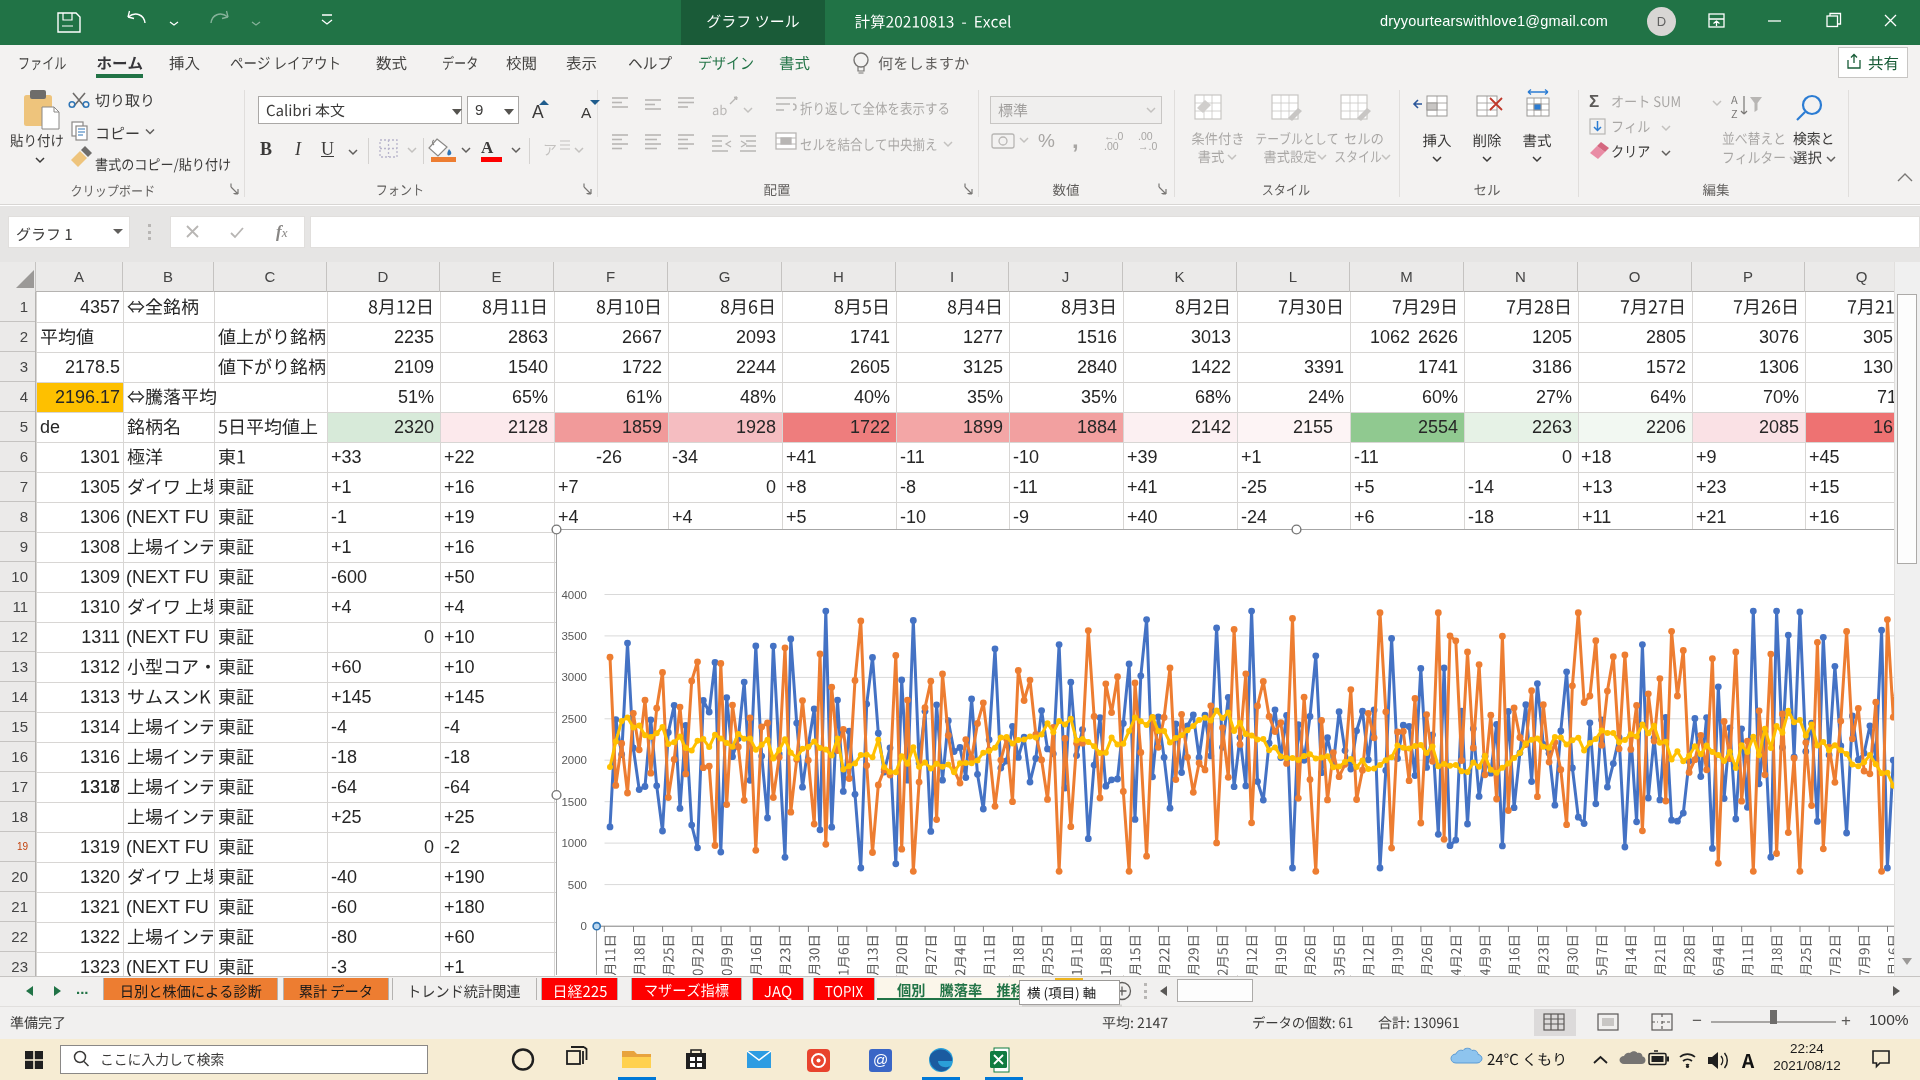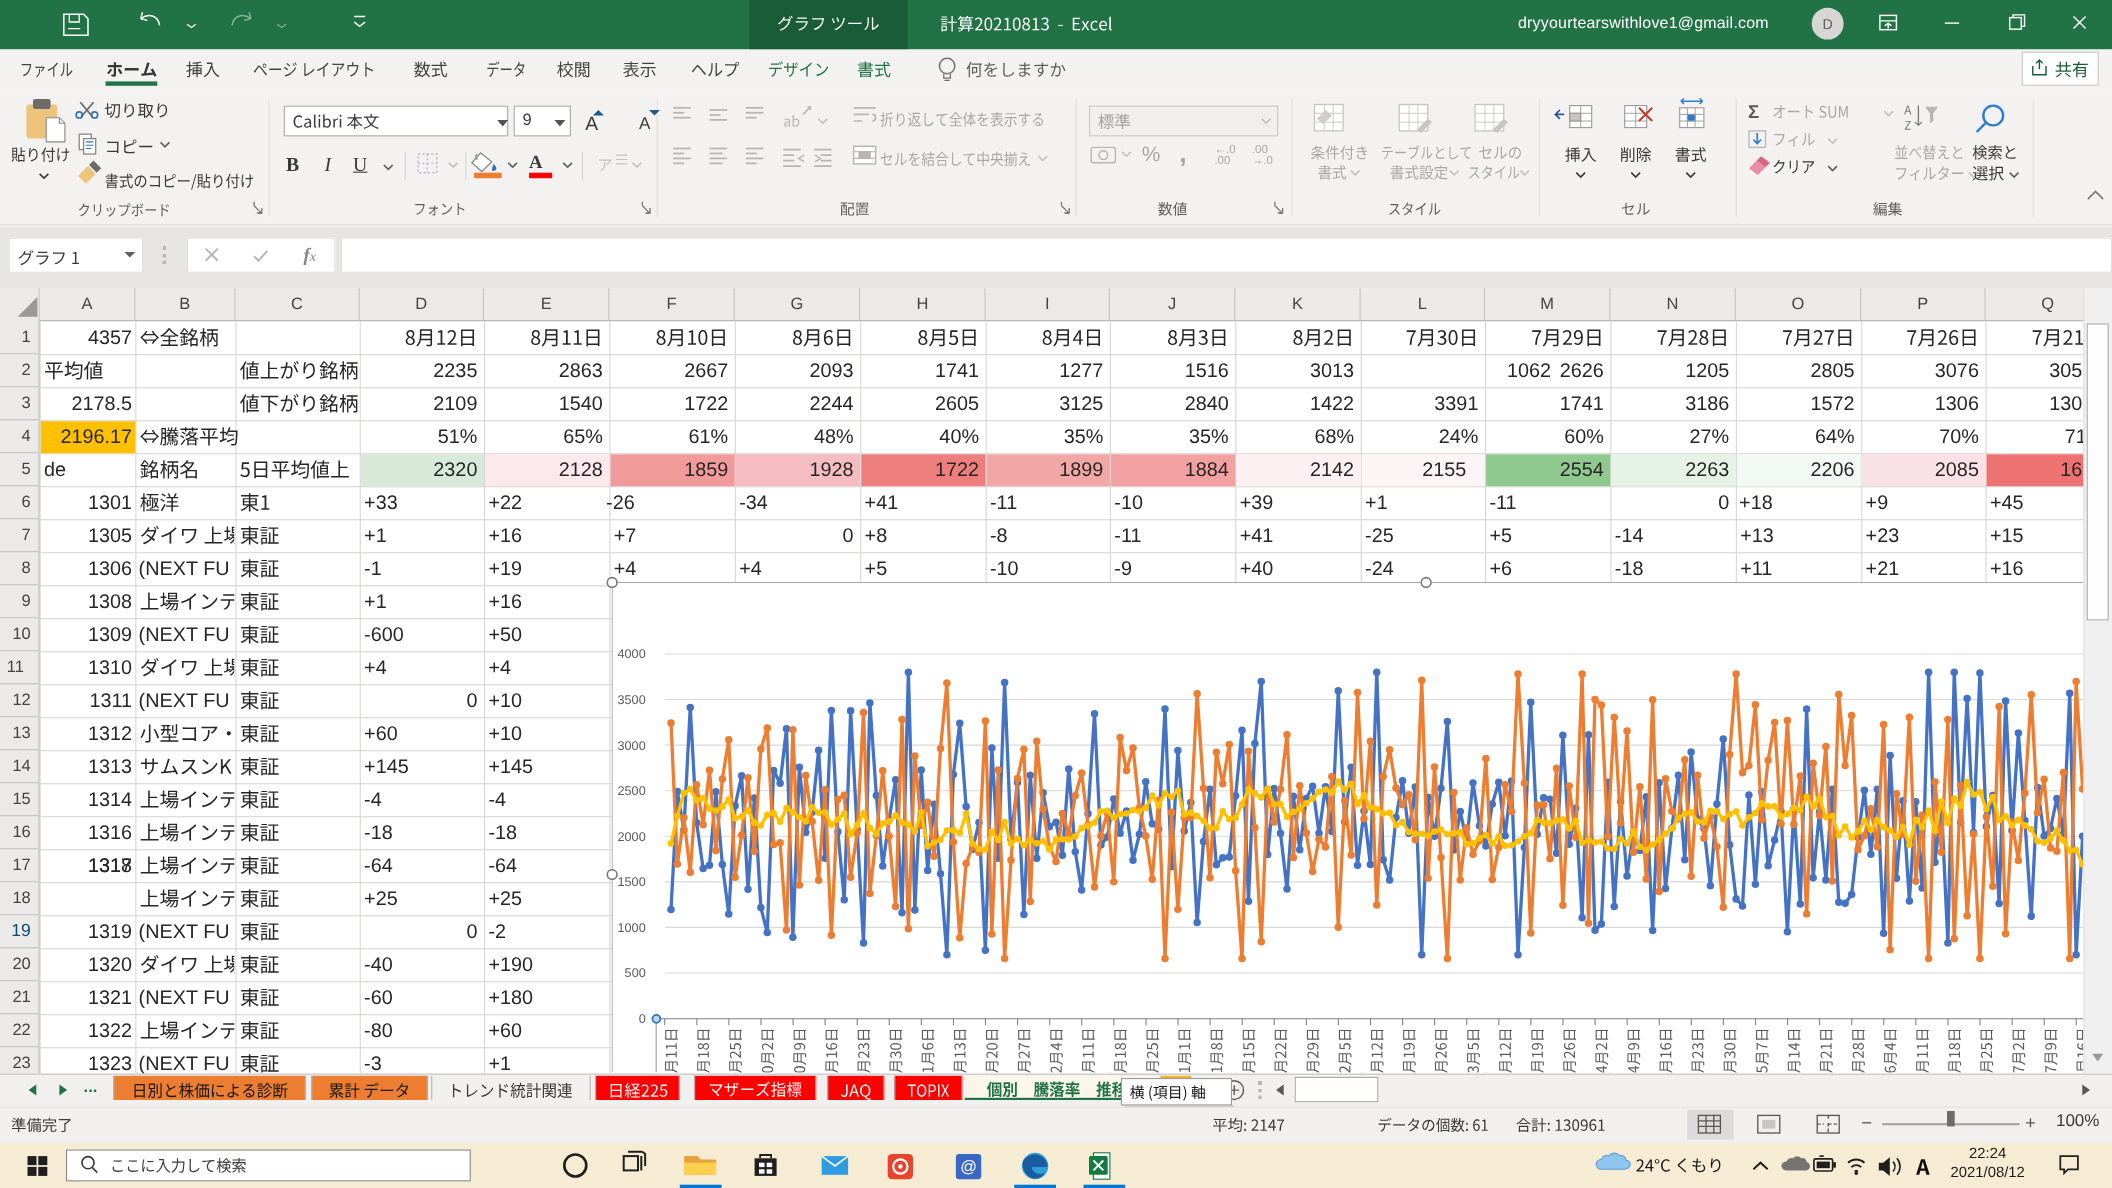--- a/index.html
+++ b/index.html
@@ -275,29 +275,29 @@
 <div class="abs" style="left:0;top:292px;width:35px;height:30px;font-size:15px;color:#444;text-align:right;line-height:30px;border-bottom:1px solid #c5c3c1;padding-right:7px;box-sizing:border-box">1</div>
 <div class="abs" style="left:0;top:322px;width:35px;height:30px;font-size:15px;color:#444;text-align:right;line-height:30px;border-bottom:1px solid #c5c3c1;padding-right:7px;box-sizing:border-box">2</div>
 <div class="abs" style="left:0;top:352px;width:35px;height:30px;font-size:15px;color:#444;text-align:right;line-height:30px;border-bottom:1px solid #c5c3c1;padding-right:7px;box-sizing:border-box">3</div>
 <div class="abs" style="left:0;top:382px;width:35px;height:30px;font-size:15px;color:#444;text-align:right;line-height:30px;border-bottom:1px solid #c5c3c1;padding-right:7px;box-sizing:border-box">4</div>
 <div class="abs" style="left:0;top:412px;width:35px;height:30px;font-size:15px;color:#444;text-align:right;line-height:30px;border-bottom:1px solid #c5c3c1;padding-right:7px;box-sizing:border-box">5</div>
 <div class="abs" style="left:0;top:442px;width:35px;height:30px;font-size:15px;color:#444;text-align:right;line-height:30px;border-bottom:1px solid #c5c3c1;padding-right:7px;box-sizing:border-box">6</div>
 <div class="abs" style="left:0;top:472px;width:35px;height:30px;font-size:15px;color:#444;text-align:right;line-height:30px;border-bottom:1px solid #c5c3c1;padding-right:7px;box-sizing:border-box">7</div>
 <div class="abs" style="left:0;top:502px;width:35px;height:30px;font-size:15px;color:#444;text-align:right;line-height:30px;border-bottom:1px solid #c5c3c1;padding-right:7px;box-sizing:border-box">8</div>
 <div class="abs" style="left:0;top:532px;width:35px;height:30px;font-size:15px;color:#444;text-align:right;line-height:30px;border-bottom:1px solid #c5c3c1;padding-right:7px;box-sizing:border-box">9</div>
 <div class="abs" style="left:0;top:562px;width:35px;height:30px;font-size:15px;color:#444;text-align:right;line-height:30px;border-bottom:1px solid #c5c3c1;padding-right:7px;box-sizing:border-box">10</div>
-<div class="abs" style="left:0;top:592px;width:35px;height:30px;font-size:15px;color:#444;text-align:center;line-height:30px;border-bottom:1px solid #c5c3c1;padding-right:7px;box-sizing:border-box">11</div>
+<div class="abs" style="left:0;top:592px;width:35px;height:30px;font-size:15px;color:#444;text-align:right;line-height:30px;border-bottom:1px solid #c5c3c1;padding-right:7px;box-sizing:border-box">11</div>
 <div class="abs" style="left:0;top:622px;width:35px;height:30px;font-size:15px;color:#444;text-align:right;line-height:30px;border-bottom:1px solid #c5c3c1;padding-right:7px;box-sizing:border-box">12</div>
 <div class="abs" style="left:0;top:652px;width:35px;height:30px;font-size:15px;color:#444;text-align:right;line-height:30px;border-bottom:1px solid #c5c3c1;padding-right:7px;box-sizing:border-box">13</div>
 <div class="abs" style="left:0;top:682px;width:35px;height:30px;font-size:15px;color:#444;text-align:right;line-height:30px;border-bottom:1px solid #c5c3c1;padding-right:7px;box-sizing:border-box">14</div>
 <div class="abs" style="left:0;top:712px;width:35px;height:30px;font-size:15px;color:#444;text-align:right;line-height:30px;border-bottom:1px solid #c5c3c1;padding-right:7px;box-sizing:border-box">15</div>
 <div class="abs" style="left:0;top:742px;width:35px;height:30px;font-size:15px;color:#444;text-align:right;line-height:30px;border-bottom:1px solid #c5c3c1;padding-right:7px;box-sizing:border-box">16</div>
 <div class="abs" style="left:0;top:772px;width:35px;height:30px;font-size:15px;color:#444;text-align:right;line-height:30px;border-bottom:1px solid #c5c3c1;padding-right:7px;box-sizing:border-box">17</div>
 <div class="abs" style="left:0;top:802px;width:35px;height:30px;font-size:15px;color:#444;text-align:right;line-height:30px;border-bottom:1px solid #c5c3c1;padding-right:7px;box-sizing:border-box">18</div>
-<div class="abs" style="left:0;top:832px;width:35px;height:30px;font-size:16px;color:#0c4a6e;text-align:right;line-height:30px;border-bottom:1px solid #c5c3c1;padding-right:7px;box-sizing:border-box">19</div>
+<div class="abs" style="left:0;top:832px;width:35px;height:30px;font-size:10px;color:#c2410c;text-align:right;line-height:30px;border-bottom:1px solid #c5c3c1;padding-right:7px;box-sizing:border-box">19</div>
 <div class="abs" style="left:0;top:862px;width:35px;height:30px;font-size:15px;color:#444;text-align:right;line-height:30px;border-bottom:1px solid #c5c3c1;padding-right:7px;box-sizing:border-box">20</div>
 <div class="abs" style="left:0;top:892px;width:35px;height:30px;font-size:15px;color:#444;text-align:right;line-height:30px;border-bottom:1px solid #c5c3c1;padding-right:7px;box-sizing:border-box">21</div>
 <div class="abs" style="left:0;top:922px;width:35px;height:30px;font-size:15px;color:#444;text-align:right;line-height:30px;border-bottom:1px solid #c5c3c1;padding-right:7px;box-sizing:border-box">22</div>
 <div class="abs" style="left:0;top:952px;width:35px;height:30px;font-size:15px;color:#444;text-align:right;line-height:30px;border-bottom:1px solid #c5c3c1;padding-right:7px;box-sizing:border-box">23</div>
 <div class="abs" style="left:36px;top:292px;width:1px;height:684px;background:#d8d6d4"></div>
 <div class="abs" style="left:123px;top:292px;width:1px;height:684px;background:#d8d6d4"></div>
 <div class="abs" style="left:214px;top:292px;width:1px;height:684px;background:#d8d6d4"></div>
 <div class="abs" style="left:327px;top:292px;width:1px;height:684px;background:#d8d6d4"></div>
 <div class="abs" style="left:440px;top:292px;width:1px;height:684px;background:#d8d6d4"></div>
 <div class="abs" style="left:554px;top:292px;width:1px;height:684px;background:#d8d6d4"></div>
@@ -458,21 +458,21 @@
 <div class="num" style="left:440px;top:862px;width:114px;padding-left:4px;overflow:hidden">+190</div>
 <div class="num r" style="left:36px;top:892px;width:87px;padding-right:3px">1321</div>
 <div class="num" style="left:327px;top:892px;width:113px;padding-left:4px;overflow:hidden">-60</div>
 <div class="num" style="left:440px;top:892px;width:114px;padding-left:4px;overflow:hidden">+180</div>
 <div class="num r" style="left:36px;top:922px;width:87px;padding-right:3px">1322</div>
 <div class="num" style="left:327px;top:922px;width:113px;padding-left:4px;overflow:hidden">-80</div>
 <div class="num" style="left:440px;top:922px;width:114px;padding-left:4px;overflow:hidden">+60</div>
 <div class="num r" style="left:36px;top:952px;width:87px;padding-right:3px">1323</div>
 <div class="num" style="left:327px;top:952px;width:113px;padding-left:4px;overflow:hidden">-3</div>
 <div class="num" style="left:440px;top:952px;width:114px;padding-left:4px;overflow:hidden">+1</div>
-<div class="num" style="left:539px;top:442px;width:114px;padding-left:12px;overflow:hidden">-26</div>
+<div class="num" style="left:584px;top:442px;width:114px;padding-left:12px;overflow:hidden">-26</div>
 <div class="num" style="left:554px;top:472px;width:114px;padding-left:4px;overflow:hidden">+7</div>
 <div class="num" style="left:554px;top:502px;width:114px;padding-left:4px;overflow:hidden">+4</div>
 <div class="num" style="left:668px;top:442px;width:114px;padding-left:4px;overflow:hidden">-34</div>
 <div class="num r" style="left:668px;top:472px;width:114px;padding-right:6px">0</div>
 <div class="num" style="left:668px;top:502px;width:114px;padding-left:4px;overflow:hidden">+4</div>
 <div class="num" style="left:782px;top:442px;width:114px;padding-left:4px;overflow:hidden">+41</div>
 <div class="num" style="left:782px;top:472px;width:114px;padding-left:4px;overflow:hidden">+8</div>
 <div class="num" style="left:782px;top:502px;width:114px;padding-left:4px;overflow:hidden">+5</div>
 <div class="num" style="left:896px;top:442px;width:113px;padding-left:4px;overflow:hidden">-11</div>
 <div class="num" style="left:896px;top:472px;width:113px;padding-left:4px;overflow:hidden">-8</div>

